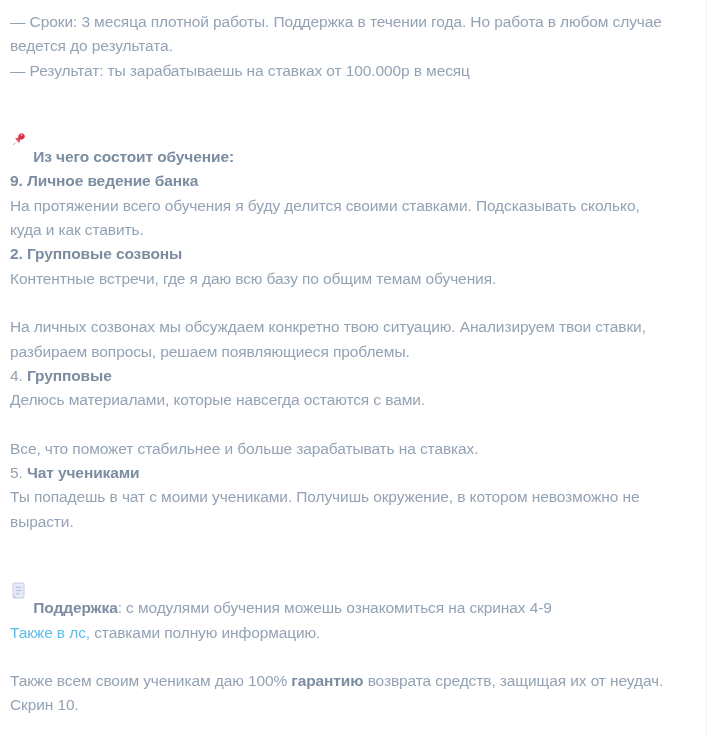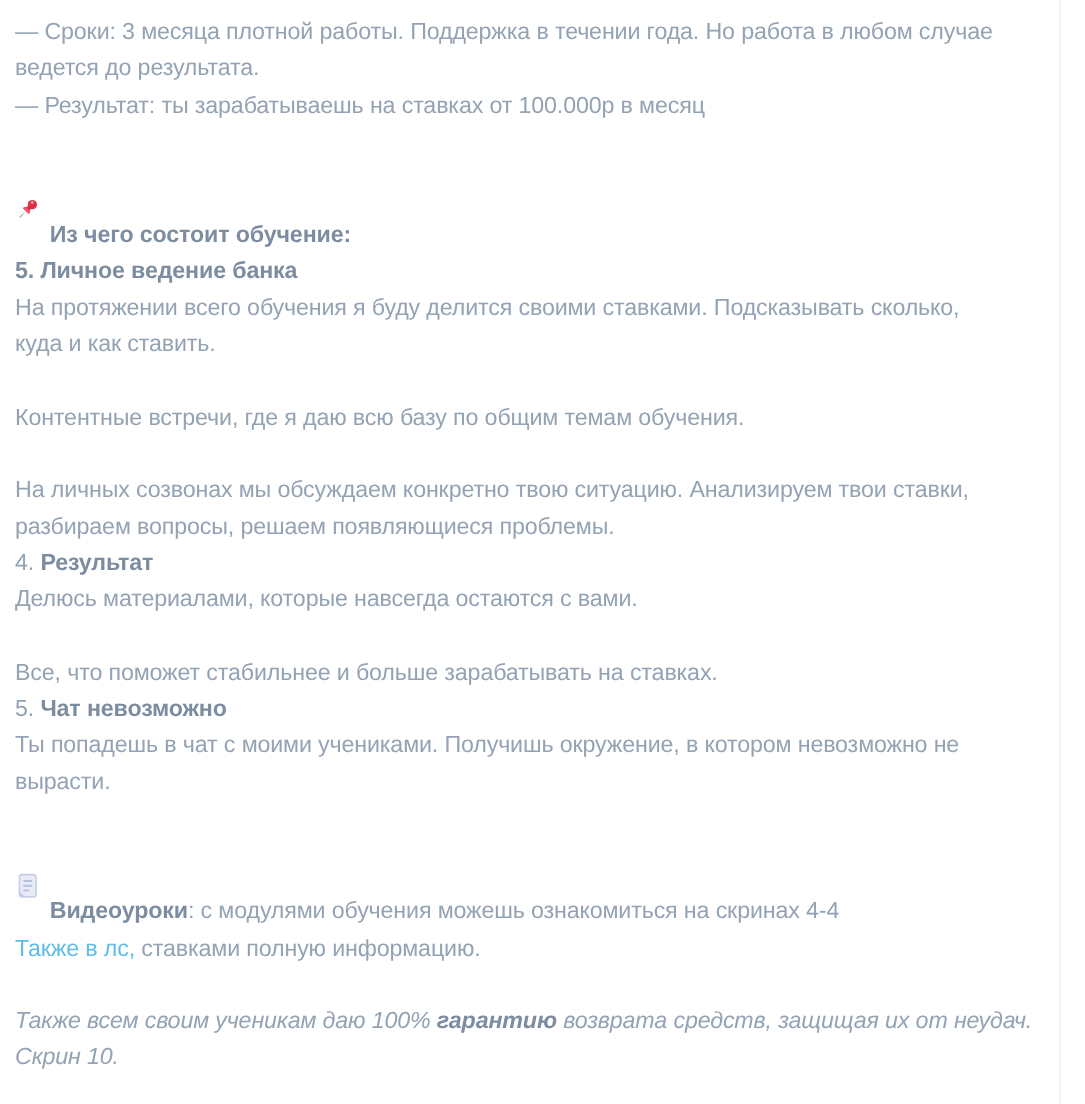--- a/index.html
+++ b/index.html
@@ -24,21 +24,21 @@
     width: 696px;
     color: var(--text, #94a3b4);
     font-size: 15.5px;
     line-height: 24.3px;
     letter-spacing: -0.1px;
   }
   p.para {
     margin: 0 0 24px 0;
     white-space: pre-line;
   }
-  p.para:last-child { margin-bottom: 0; font-style: italic; }
+  p.para:last-child { margin-bottom: 0; }
   .bold {
     font-weight: 700;
     color: var(--bold, #7c8da1);
   }
   .link {
     color: var(--link, #5fbde9);
     cursor: pointer;
     text-decoration: none;
   }
   .icon {
@@ -70,42 +70,42 @@
   <svg viewBox="0 0 16 16" xmlns="http://www.w3.org/2000/svg">
     <g transform="rotate(45 8 8)">
       <path d="M8 9.8 L7.55 15 L8.45 15 Z" fill="#9aa7b2"></path>
       <path d="M5.3 9.8 C5.3 8.5 6.1 7.6 6.7 7.2 L9.3 7.2 C9.9 7.6 10.7 8.5 10.7 9.8 Z" fill="#ea596e"></path>
       <rect x="6.7" y="5.8" width="2.6" height="2" fill="#dd2e44"></rect>
       <circle cx="8" cy="3.9" r="2.9" fill="#dd2e44"></circle>
       <circle cx="7" cy="3" r="0.85" fill="#f4a9b5"></circle>
     </g>
   </svg>
 </span><span class="bold"> Из чего состоит обучение:</span><span>
-</span><span class="bold">5. Личное ведение банка</span><span>
+</span><span class="bold">9. Личное ведение банка</span><span>
 На протяжении всего обучения я буду делится своими ставками. Подсказывать сколько,
 куда и как ставить.
-</span><span>
+</span><span class="bold">2. Групповые созвоны</span><span>
 Контентные встречи, где я даю всю базу по общим темам обучения.
 </span><span>
 На личных созвонах мы обсуждаем конкретно твою ситуацию. Анализируем твои ставки,
 разбираем вопросы, решаем появляющиеся проблемы.
-4. </span><span class="bold">Результат</span><span>
+4. </span><span class="bold">Групповые</span><span>
 Делюсь материалами, которые навсегда остаются с вами.
 </span><span>
 Все, что поможет стабильнее и больше зарабатывать на ставках.
-5. </span><span class="bold">Чат невозможно</span><span>
+5. </span><span class="bold">Чат учениками</span><span>
 Ты попадешь в чат с моими учениками. Получишь окружение, в котором невозможно не
 вырасти.</span></p>
       <p class="para"><span class="icon">
   <svg viewBox="0 0 16 16" xmlns="http://www.w3.org/2000/svg">
     <rect x="2.8" y="1" width="10.4" height="14" rx="1.6" fill="#e9ecf6" stroke="#c6cde8" stroke-width="1"></rect>
     <line x1="5.2" y1="5" x2="10.8" y2="5" stroke="#b7c0e0" stroke-width="1.2"></line>
     <line x1="5.2" y1="8" x2="10.8" y2="8" stroke="#b7c0e0" stroke-width="1.2"></line>
     <line x1="5.2" y1="11" x2="8.8" y2="11" stroke="#b7c0e0" stroke-width="1.2"></line>
     <path d="M2.8 11.5 L6.3 15 L2.8 15 Z" fill="#c6cde8"></path>
   </svg>
-</span><span> </span><span class="bold">Видеоуроки</span><span>: с модулями обучения можешь ознакомиться на скринах 4-4
+</span><span> </span><span class="bold">Поддержка</span><span>: с модулями обучения можешь ознакомиться на скринах 4-9
 </span><span class="link">Также в лс,</span><span> ставками полную информацию.</span></p>
       <p class="para"><span>Также всем своим ученикам даю 100% </span><span class="bold">гарантию</span><span> возврата средств, защищая их от неудач.
 Скрин 10.</span></p>
     </div>
   <div class="divider"></div>
 </div>
 
 </body></html>

